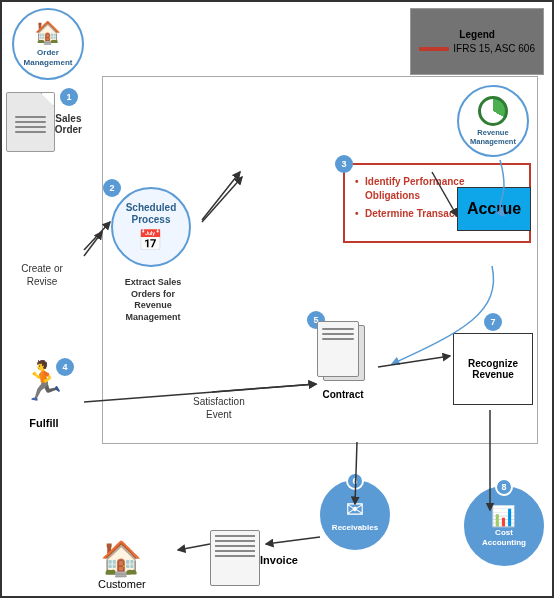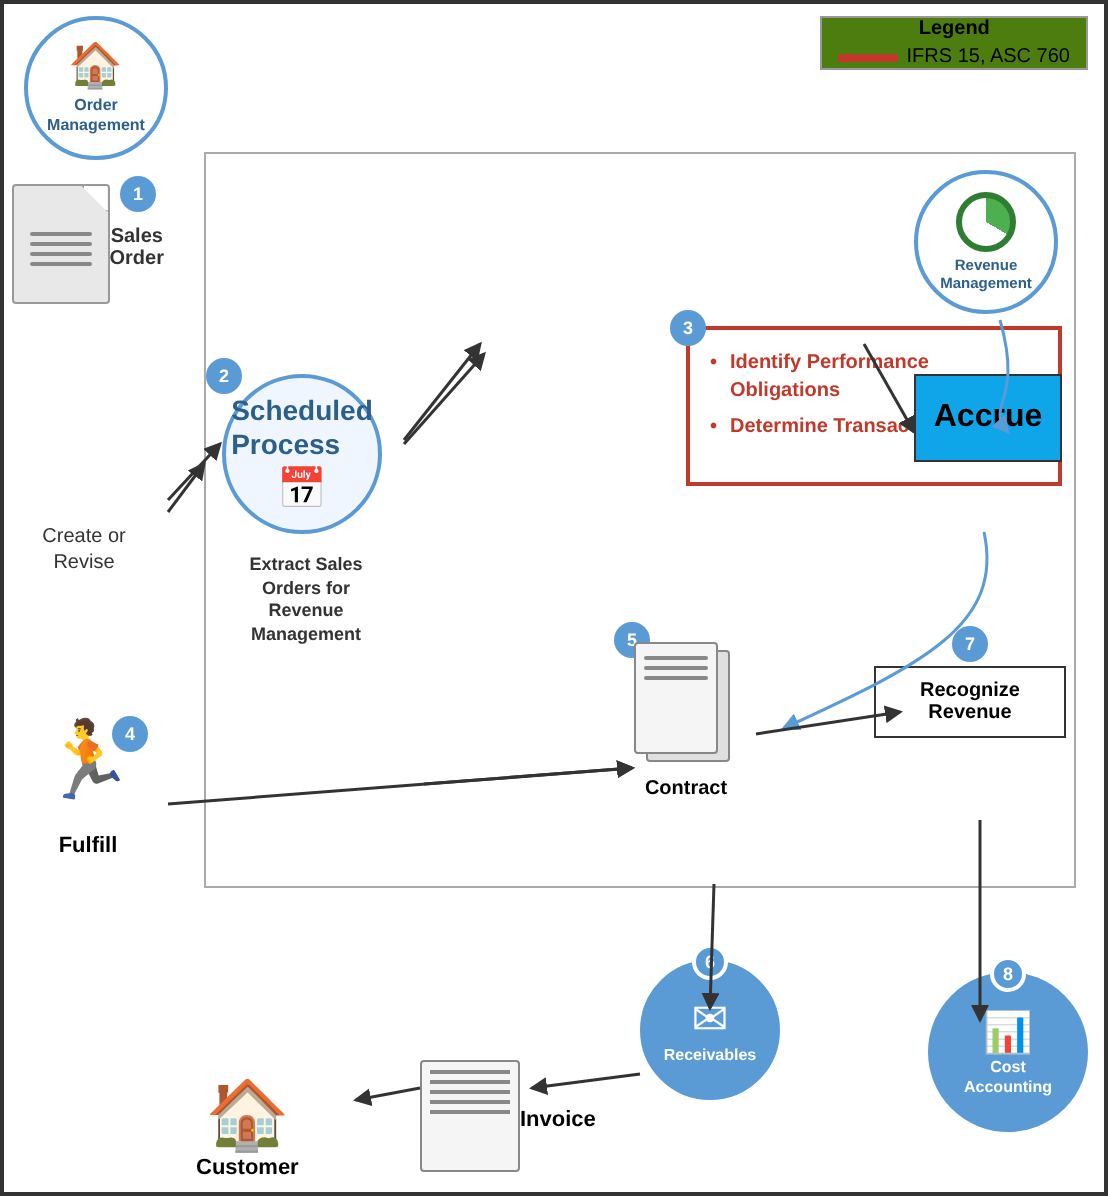--- a/index.html
+++ b/index.html
@@ -19,22 +19,22 @@
       border: 2px solid #333;
       background: #fff;
     }
 
     
     .legend {
       position: absolute;
       top: 6px;
       right: 8px;
       border: 1px solid #999;
-      padding: 0 8px;
-      background: #4d7c0f;
+      padding: 20px 8px;
+      background: #737373;
       font-size: 10px;
     }
     .legend-title {
       font-weight: bold;
       text-align: center;
       margin-bottom: 3px;
     }
     .legend-item {
       display: flex;
       align-items: center;
@@ -254,21 +254,21 @@
   </style>
 </head>
 <body>
 
 <div class="diagram-container">
 
   <div class="legend">
     <div class="legend-title">Legend</div>
     <div class="legend-item">
       <div class="legend-line"></div>
-      <span>IFRS 15, ASC 760</span>
+      <span>IFRS 15, ASC 606</span>
     </div>
   </div>
 
   <div class="order-mgmt">
     <div class="icon">🏠</div>
     <span style="font-size:8px;font-weight:bold;text-align:center;line-height:1.2;color:#2c5f8a;">Order<br>Management</span>
   </div>
 
   <div class="sales-order">
     <div class="num-badge">1</div>
@@ -283,21 +283,21 @@
     <div class="doc-label">Sales<br>Order</div>
   </div>
 
   <div class="create-revise-label">Create or
 Revise</div>
 
   <div class="main-process-box">
 
     <div style="position:absolute; top:110px; left:8px; width:80px; height:80px; border-radius:50%; border:2px solid #5b9bd5; background:#f0f6ff; display:flex; flex-direction:column; align-items:center; justify-content:center;">
       <div style="position:absolute;top:-10px;left:-10px;width:18px;height:18px;border-radius:50%;background:#5b9bd5;color:#fff;font-size:9px;font-weight:bold;display:flex;align-items:center;justify-content:center;">2</div>
-      <div style="font-size:14px;font-weight:bold;color:#2c5f8a;line-height:1.2;">Scheduled<br>Process</div>
+      <div style="font-size:10px;font-weight:bold;text-align:center;color:#2c5f8a;line-height:1.2;">Scheduled<br>Process</div>
       <div style="font-size:20px;margin-top:2px;">📅</div>
     </div>
 
     <div style="position:absolute;top:200px;left:0px;width:100px;text-align:center;font-size:9px;font-weight:bold;color:#333;line-height:1.3;">Extract Sales<br>Orders for<br>Revenue<br>Management</div>
 
     <div class="red-box">
       <div class="num-badge">3</div>
       <ul>
         <li>Identify Performance&nbsp; Obligations</li>
         <li>Determine Transaction Price</li>
@@ -325,35 +325,36 @@
           <div style="margin:6px 4px 0;height:2px;background:#888;margin-bottom:3px;border-radius:1px;"></div>
           <div style="margin:0 4px;height:2px;background:#888;margin-bottom:3px;border-radius:1px;"></div>
           <div style="margin:0 4px;height:2px;background:#888;margin-bottom:3px;border-radius:1px;"></div>
         </div>
       </div>
       <div style="font-size:10px;font-weight:bold;margin-top:4px;">Contract</div>
     </div>
 
     <div style="position:absolute;top:236px;right:4px;">
       <div style="width:18px;height:18px;border-radius:50%;background:#5b9bd5;color:#fff;font-size:9px;font-weight:bold;display:flex;align-items:center;justify-content:center;margin:0 auto 2px;">7</div>
-      <div style="border:1.5px solid #333;padding:6px 4px;width:96px;font-size:10px;font-weight:bold;text-align:center;">Recognize<br>Revenue</div>
-    </div>
-
+      <div style="border:1.5px solid #333;padding:24px 4px;width:80px;font-size:10px;font-weight:bold;text-align:center;">Recognize<br>Revenue</div>
+    </div>
+
+    <div style="position:absolute;top:318px;left:90px;font-size:10px;color:#333;text-align:center;line-height:1.3;">Satisfaction<br>Event</div>
 
   </div>
 
   <div class="fulfill-box">
     <div class="num-badge">4</div>
     <div class="person-icon">🏃</div>
     <div class="fulfill-label">Fulfill</div>
   </div>
 
   <div style="position:absolute;bottom:6px;left:96px;display:flex;flex-direction:column;align-items:center;">
     <div style="font-size:34px;">🏠</div>
-    <div style="font-size:11px;font-weight:bold;text-align:center;">Customer</div>
+    <div style="font-size:11px;font-weight:normal;text-align:center;">Customer</div>
   </div>
 
   <div style="position:absolute;bottom:10px;left:208px;display:flex;flex-direction:row;align-items:center;">
     <div style="width:50px;height:56px;background:#f5f5f5;border:1px solid #888;border-radius:2px;position:relative;">
       <div style="margin:4px 4px 0;height:2px;background:#888;margin-bottom:3px;"></div>
       <div style="margin:0 4px;height:2px;background:#888;margin-bottom:3px;"></div>
       <div style="margin:0 4px;height:2px;background:#888;margin-bottom:3px;"></div>
       <div style="margin:0 4px;height:2px;background:#888;margin-bottom:3px;"></div>
       <div style="margin:0 4px;height:2px;background:#888;"></div>
     </div>

